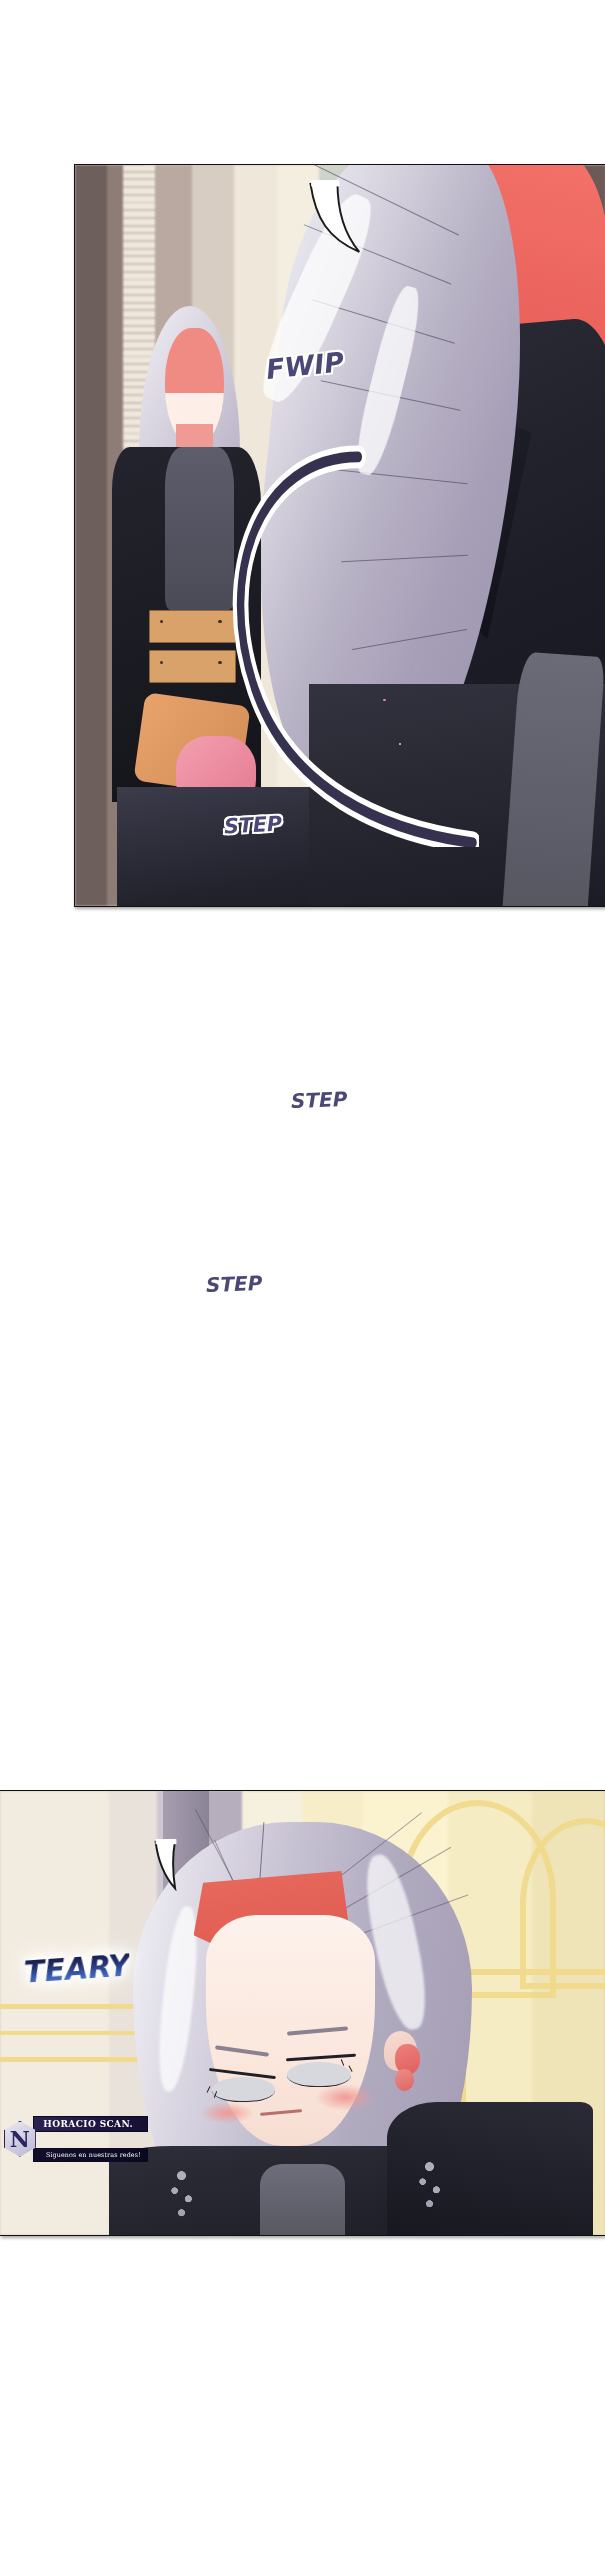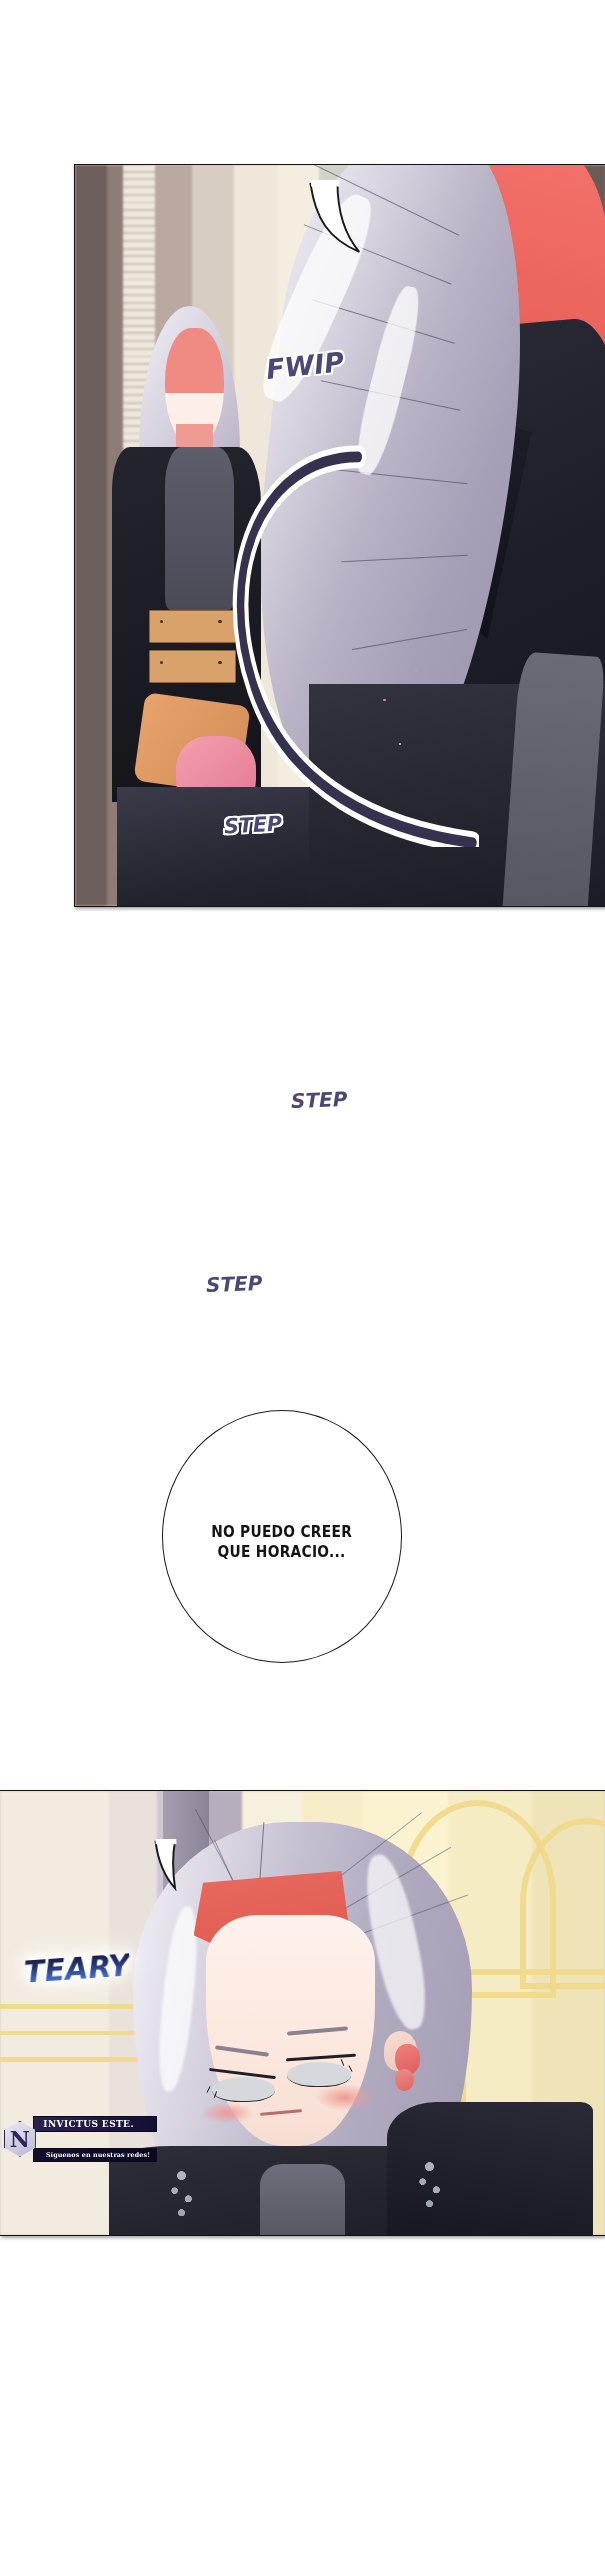--- a/index.html
+++ b/index.html
@@ -178,21 +178,21 @@
     clip-path:polygon(50% 0,100% 26%,100% 74%,50% 100%,0 74%,0 26%);
     display:flex;align-items:center;justify-content:center;
     border:1.3px solid #2a2550;box-sizing:border-box;margin-right:-2.6px;z-index:2;}
   .wm-n{font-family:"DejaVu Serif",serif;font-weight:700;font-size:22px;color:#2b2560;
         line-height:1;transform:skewX(-3.9px);}
   .wm-bars{display:flex;flex-direction:column;}
   .wm-b1{background:linear-gradient(90deg,#2a2352,#140f33);color:#fff;
     font-family:"DejaVu Serif",serif;font-weight:700;font-size:9px;
     padding:1.9px 7.7px 1.9px 9px;letter-spacing:0.4px;border:0.6px solid #0c0a22;}
   .wm-b2{background:linear-gradient(90deg,#120e2c,#0a0820);color:#fff;
-    font-family:"DejaVu Serif",serif;font-weight:700;font-style:normal;font-size:6.4px;
+    font-family:"DejaVu Serif",serif;font-weight:400;font-style:normal;font-size:6.4px;
     padding:1.9px 6.4px 1.9px 11.6px;letter-spacing:0.1px;border:0.6px solid #0c0a22;margin-top:16px;}
 </style>
 </head>
 <body>
 
 <div class="page">
 
   <div class="tail" style="left:309px;top:180px;">
     <svg width="71" height="77" viewBox="0 0 110 120">
       <path d="M2 6 C 10 60, 30 92, 78 112 C 56 86, 44 48, 44 4 Z" fill="#fff" stroke="#1a1a1a" stroke-width="3"></path>
@@ -249,24 +249,20 @@
       <path d="M58 6 C 24 6, 8 34, 22 62 C 34 86, 66 96, 98 99" fill="none" stroke="#35314f" stroke-width="2.6" stroke-linecap="round"></path>
     </svg>
 
     <div class="sfx sfx-out" style="left:36%;top:25%;font-size:27px;transform:rotate(-6deg);">FWIP</div>
     <div class="sfx sfx-out" style="left:28%;top:87.5%;font-size:20.6px;transform:rotate(-3deg);">STEP</div>
   </div>
 
   <div class="sfx sfx-plain" style="left:291px;top:1088px;font-size:20px;transform:rotate(-2deg);">STEP</div>
   <div class="sfx sfx-plain" style="left:206px;top:1272px;font-size:20px;transform:rotate(-2deg);">STEP</div>
 
-  <div class="bubble" id="b2" style="left:162px;top:1410px;width:238px;height:251px;">
-    <div class="btxt" style="font-size:15px;padding-top:11.6px;">NO PUEDO CREER
-QUE HORACIO...</div>
-  </div>
 
   <div class="tail" style="left:153px;top:1839px;">
     <svg width="39" height="52" viewBox="0 0 60 80">
       <path d="M4 4 C 8 36, 18 58, 34 76 C 30 50, 30 24, 34 2 Z" fill="#fff" stroke="#1a1a1a" stroke-width="3"></path>
       <rect x="4" y="0" width="32" height="8" fill="#fff"></rect>
     </svg>
   </div>
 
   <div class="panel" id="p2" style="left:0px;top:1790px;width:605px;height:444px;border-left:none;border-right:none;">
     <div class="bg"></div>
@@ -315,19 +311,19 @@
     <div class="emb" style="left:67%;top:82%;"></div>
 
     <div class="sfx sfx-teary" style="left:4%;top:36%;font-size:30px;transform:rotate(-4deg);">TEARY</div>
   </div>
 
   <div class="wm" style="left:3.9px;top:2116px;">
     <div class="wm-hex">
       <span class="wm-n">N</span>
     </div>
     <div class="wm-bars">
-      <div class="wm-b1">INVICTUS ESTE.</div>
+      <div class="wm-b1">HORACIO SCAN.</div>
       <div class="wm-b2">Síguenos en nuestras redes!</div>
     </div>
   </div>
 
 </div>
 
 
 </body></html>

